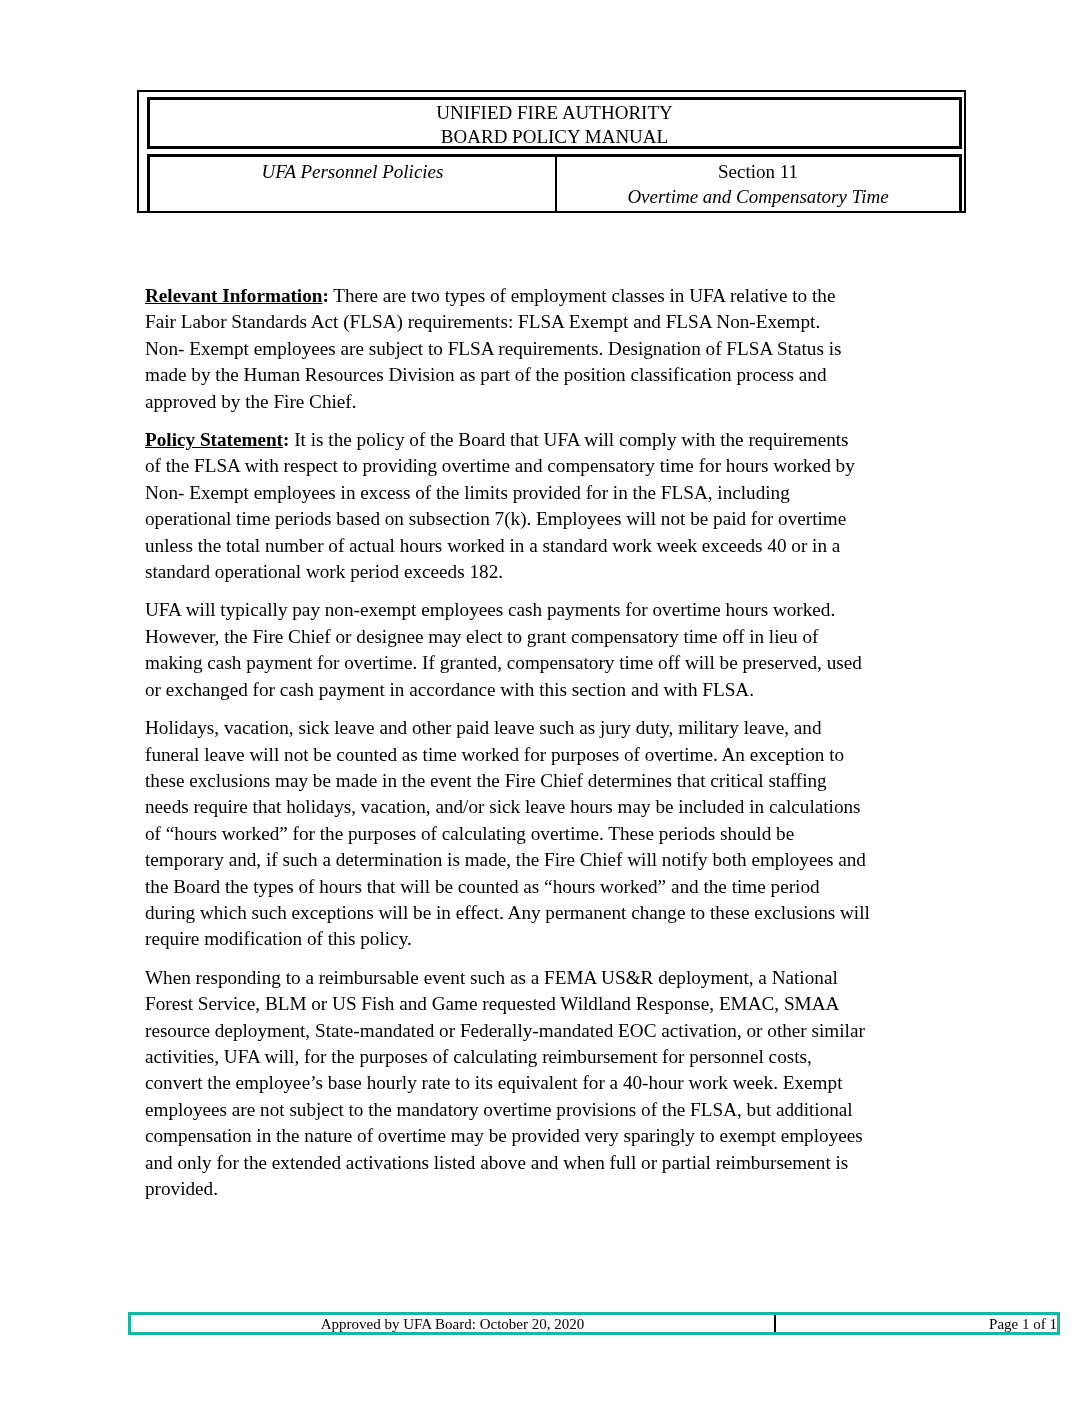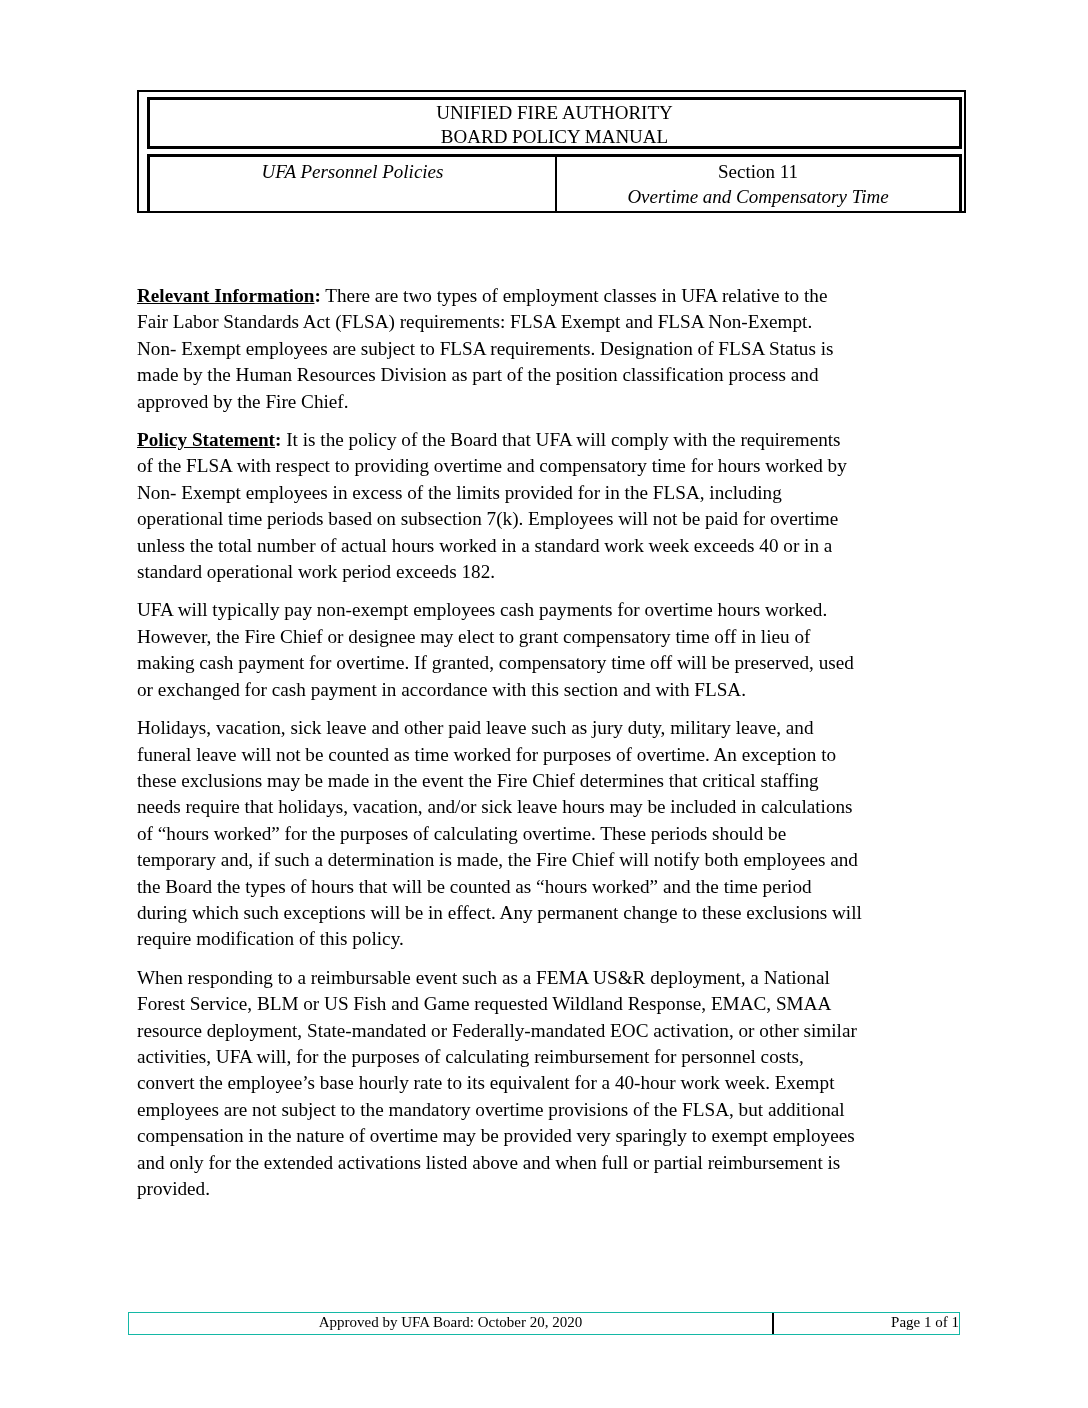--- a/index.html
+++ b/index.html
@@ -28,28 +28,28 @@
   }
   .hdr-cell.left { width: 407px; border-right: 2px solid #000; }
   .hdr-cell.right { flex: 1 1 auto; }
   .hdr-cell .sub { font-style: italic; }
 
   
   .content {
     position: absolute; left: 137px; top: 283px; width: 815px;
     font-size: 19.2px; line-height: 26.4px;
   }
-  .content p { margin: 0 0 12px 0; white-space: pre-line; }
+  .content p { margin: 0 0 12px 8px; white-space: pre-line; }
   .lead { font-weight: bold; text-decoration: underline; }
   .colon { font-weight: bold; }
 
   
   .footer {
-    position: absolute; left: 128px; top: 1312px; width: 832px; height: 23px;
-    border: 1px solid #14b8a6; box-sizing: border-box; display: flex;
+    position: absolute; left: 128px; top: 1312px; width: 932px; height: 23px;
+    border: 3px solid #14b8a6; box-sizing: border-box; display: flex;
     font-size: 15px; line-height: 18px;
   }
   .footer .f-left { width: 645px; text-align: center; border-right: 2px solid #000; box-sizing: border-box; }
   .footer .f-right { flex: 1 1 auto; text-align: right; }
 </style>
 </head>
 <body>
 
 <div class="hdr-outer">
   <div class="hdr-title">

